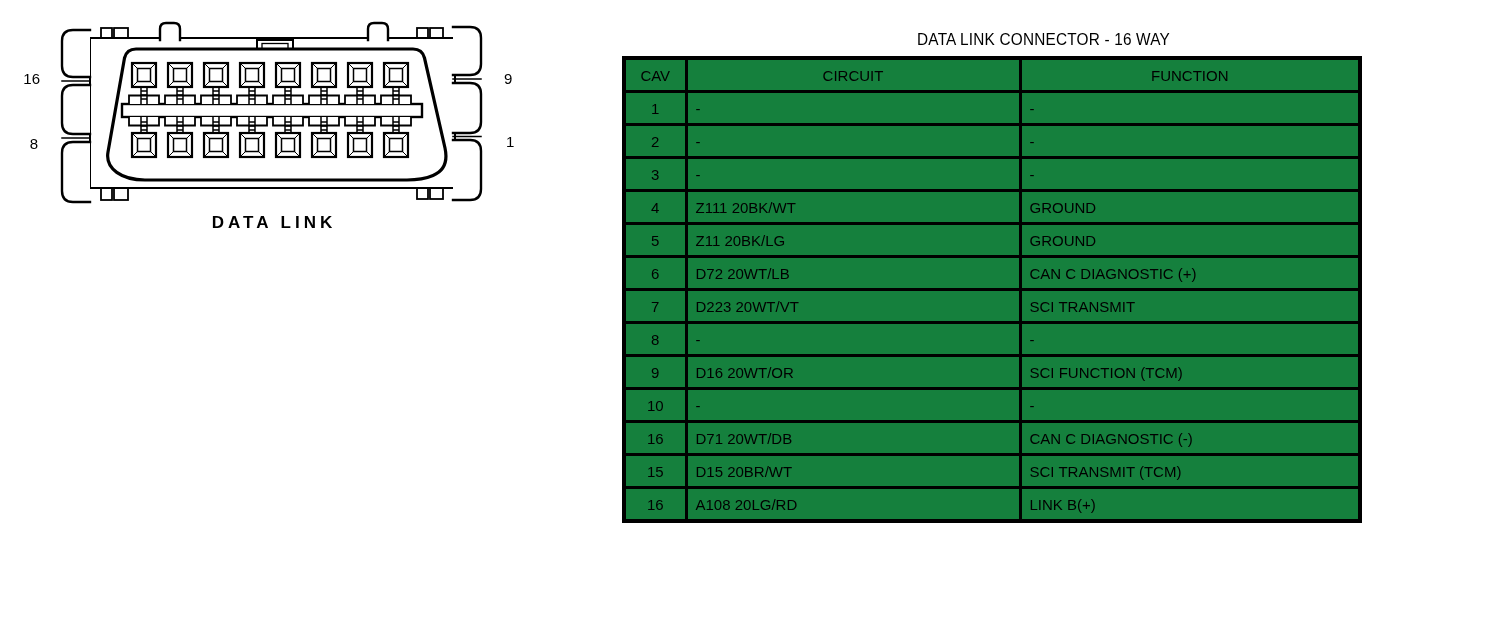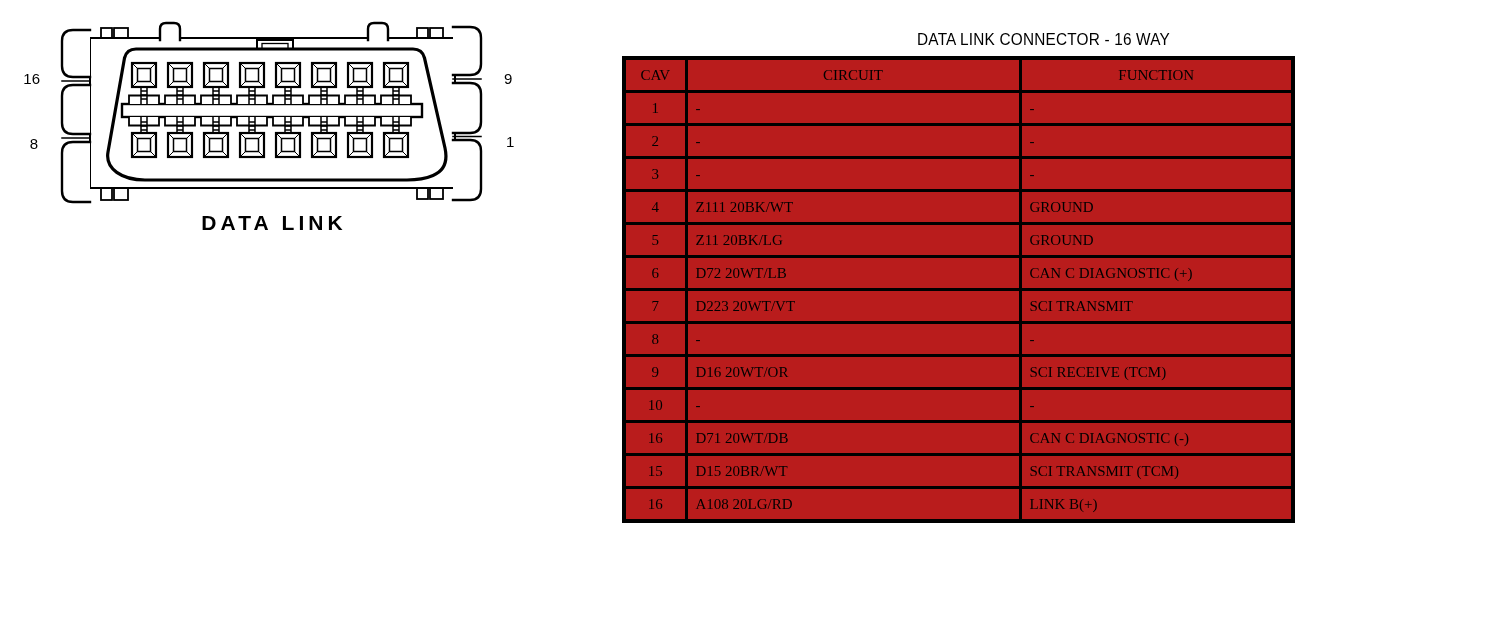--- a/index.html
+++ b/index.html
@@ -8,34 +8,34 @@
     font-family:"Liberation Sans",sans-serif;color:#000;
     -webkit-font-smoothing:none;
   }
   .stage{position:relative;width:1504px;height:636px;background:#fff;overflow:hidden;}
 
   
   .figure{position:absolute;left:0;top:0;width:560px;height:290px;}
   .figure svg{position:absolute;left:0;top:0;}
   .caption{
     position:absolute;left:0;top:210px;width:548px;
-    text-align:center;font-weight:bold;font-size:21px;
+    text-align:center;font-weight:bold;font-size:17px;
     letter-spacing:4px;line-height:26px;
   }
 
   
   .table-title{
     position:absolute;left:622px;top:31px;width:843px;
     text-align:center;font-size:16px;letter-spacing:0.2px;
     transform:scaleX(0.96);
   }
   table.pinout{
-    position:absolute;left:622px;top:56px;width:673px;
+    position:absolute;left:622px;top:56px;width:740px;
     border-collapse:collapse;table-layout:fixed;
-    border:4px solid #000;background:#b91c1c;font-family:Liberation Serif, serif;
+    border:4px solid #000;background:#15803d;
   }
   table.pinout th, table.pinout td{
     border:3px solid #000;height:30px;
     font-size:15px;font-weight:normal;
     padding:0;overflow:hidden;white-space:nowrap;
   }
   table.pinout th{text-align:center;vertical-align:middle;}
   table.pinout td{vertical-align:middle;}
   table.pinout col.c-cav{width:62px;}
   table.pinout col.c-circuit{width:334px;}
@@ -261,21 +261,21 @@
           <td>SCI  TRANSMIT</td>
         </tr>
         <tr>
           <td>8</td>
           <td>-</td>
           <td>-</td>
         </tr>
         <tr>
           <td>9</td>
           <td>D16 20WT/OR</td>
-          <td>SCI  RECEIVE (TCM)</td>
+          <td>SCI  FUNCTION (TCM)</td>
         </tr>
         <tr>
           <td>10</td>
           <td>-</td>
           <td>-</td>
         </tr>
         <tr>
           <td>16</td>
           <td>D71 20WT/DB</td>
           <td>CAN C DIAGNOSTIC (-)</td>

